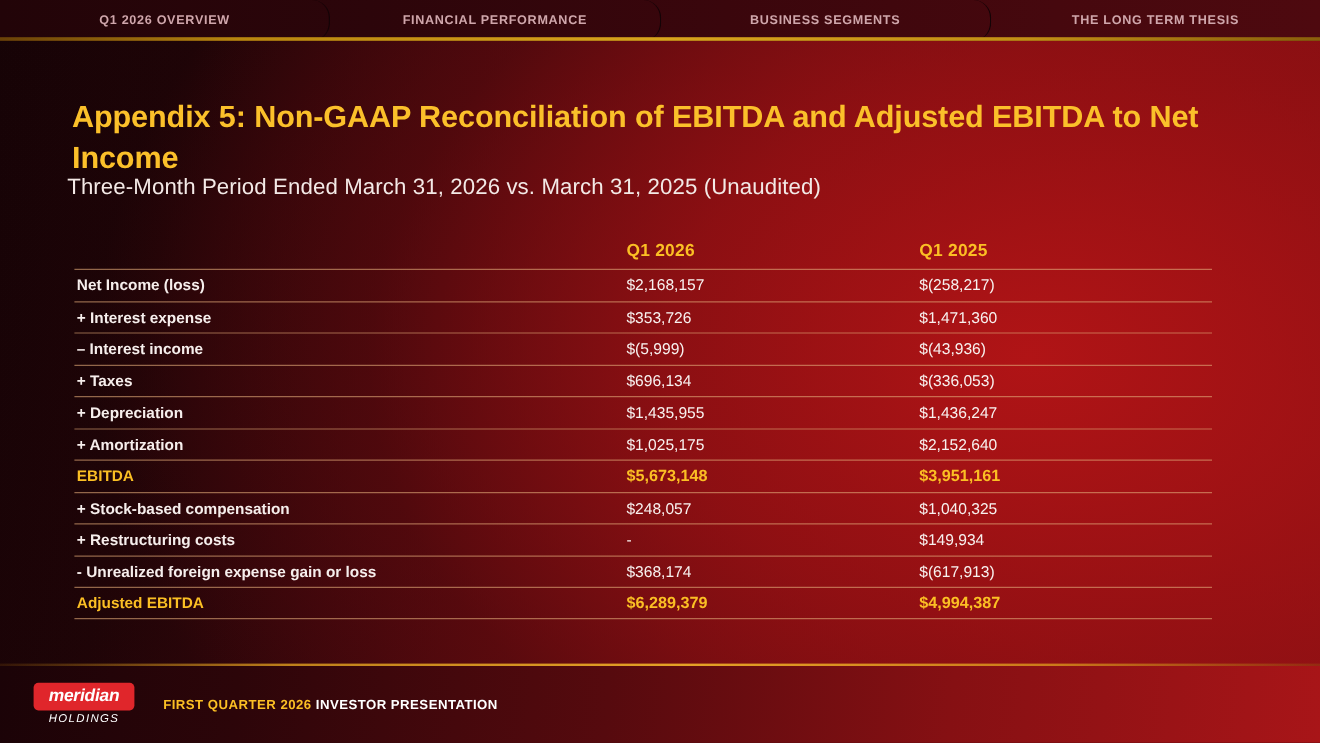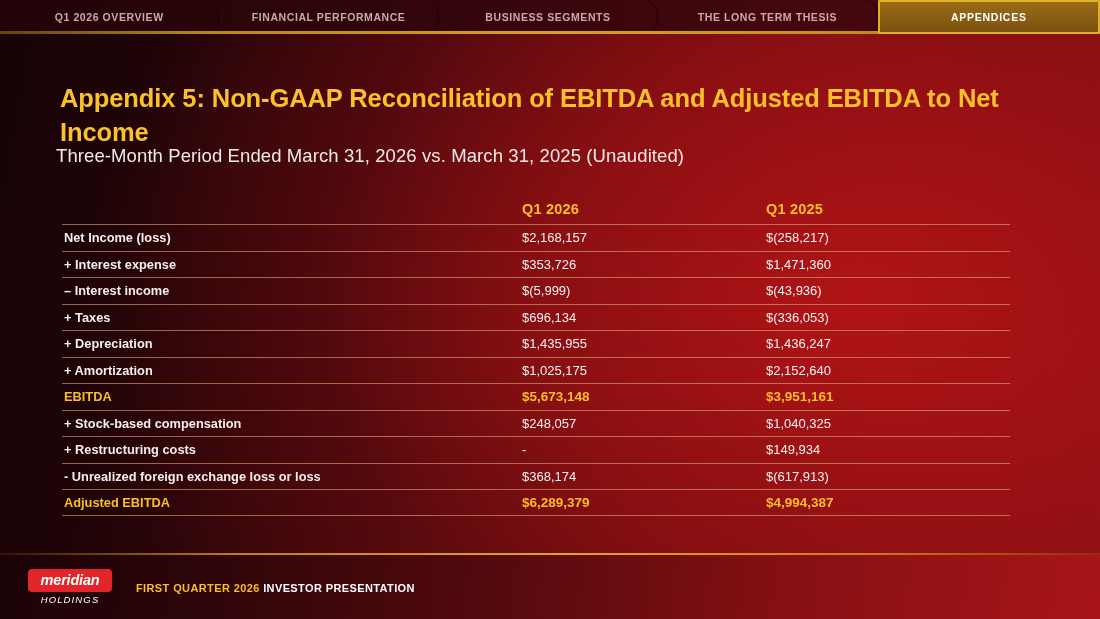--- a/index.html
+++ b/index.html
@@ -212,23 +212,20 @@
     </div>
     <div class="tab">
       <span>Financial Performance</span>
     </div>
     <div class="tab">
       <span>Business Segments</span>
     </div>
     <div class="tab">
       <span>The Long Term Thesis</span>
     </div>
-    <div class="tab active">
-      <span>Appendices</span>
-    </div>
   </div>
 
   <h1 class="title">Appendix 5: Non-GAAP Reconciliation of EBITDA and Adjusted EBITDA to Net Income</h1>
   <div class="subtitle">Three-Month Period Ended March 31, 2026 vs. March 31, 2025 (Unaudited)</div>
 
   <div class="table">
 
     <div class="row head">
       <div class="c-label"></div>
       <div class="c-val">Q1 2026</div>
@@ -283,21 +280,21 @@
       <div class="c-val">$1,040,325</div>
     </div>
 
     <div class="row bordered">
       <div class="c-label">+ Restructuring costs</div>
       <div class="c-val">-</div>
       <div class="c-val">$149,934</div>
     </div>
 
     <div class="row bordered">
-      <div class="c-label">- Unrealized foreign exchange loss or loss</div>
+      <div class="c-label">- Unrealized foreign expense gain or loss</div>
       <div class="c-val">$368,174</div>
       <div class="c-val">$(617,913)</div>
     </div>
 
     <div class="row bordered lastline total">
       <div class="c-label">Adjusted EBITDA</div>
       <div class="c-val">$6,289,379</div>
       <div class="c-val">$4,994,387</div>
     </div>
 

